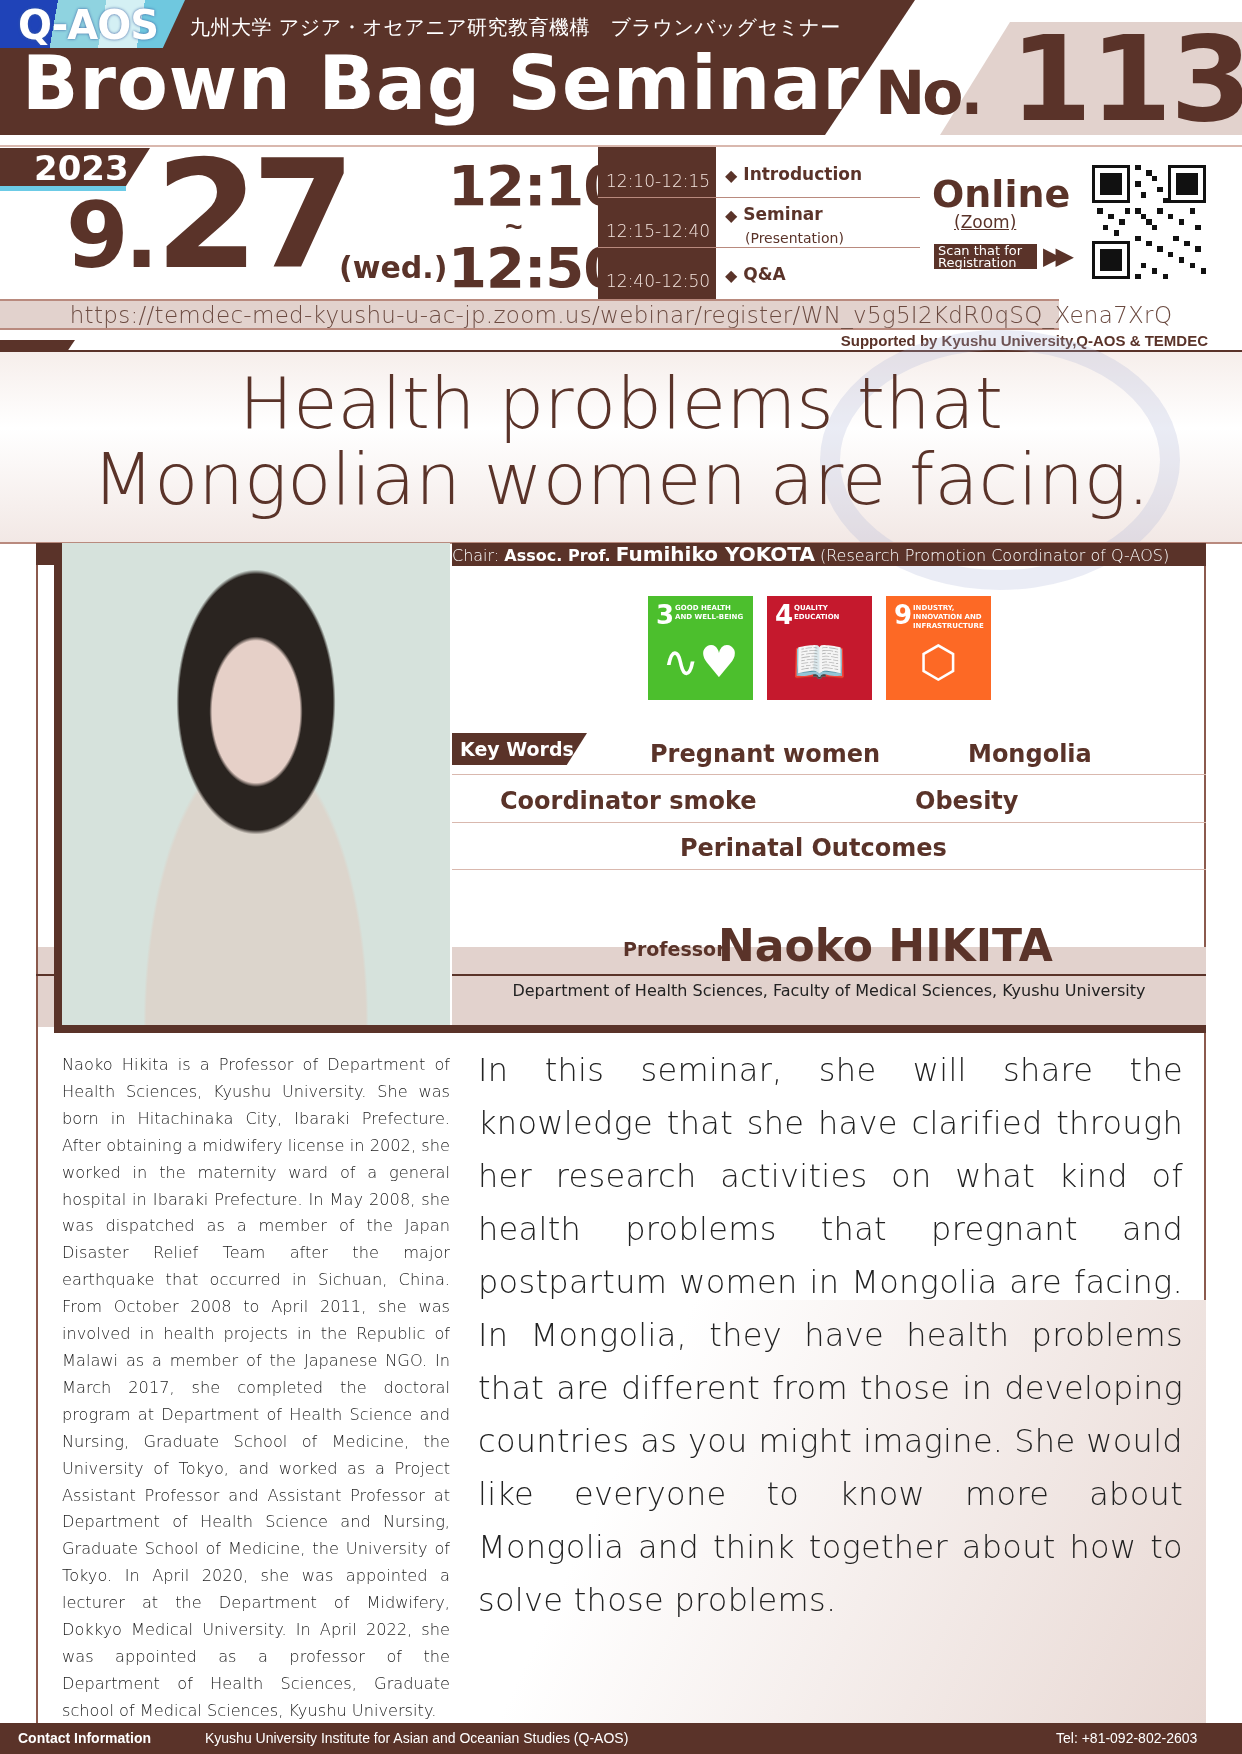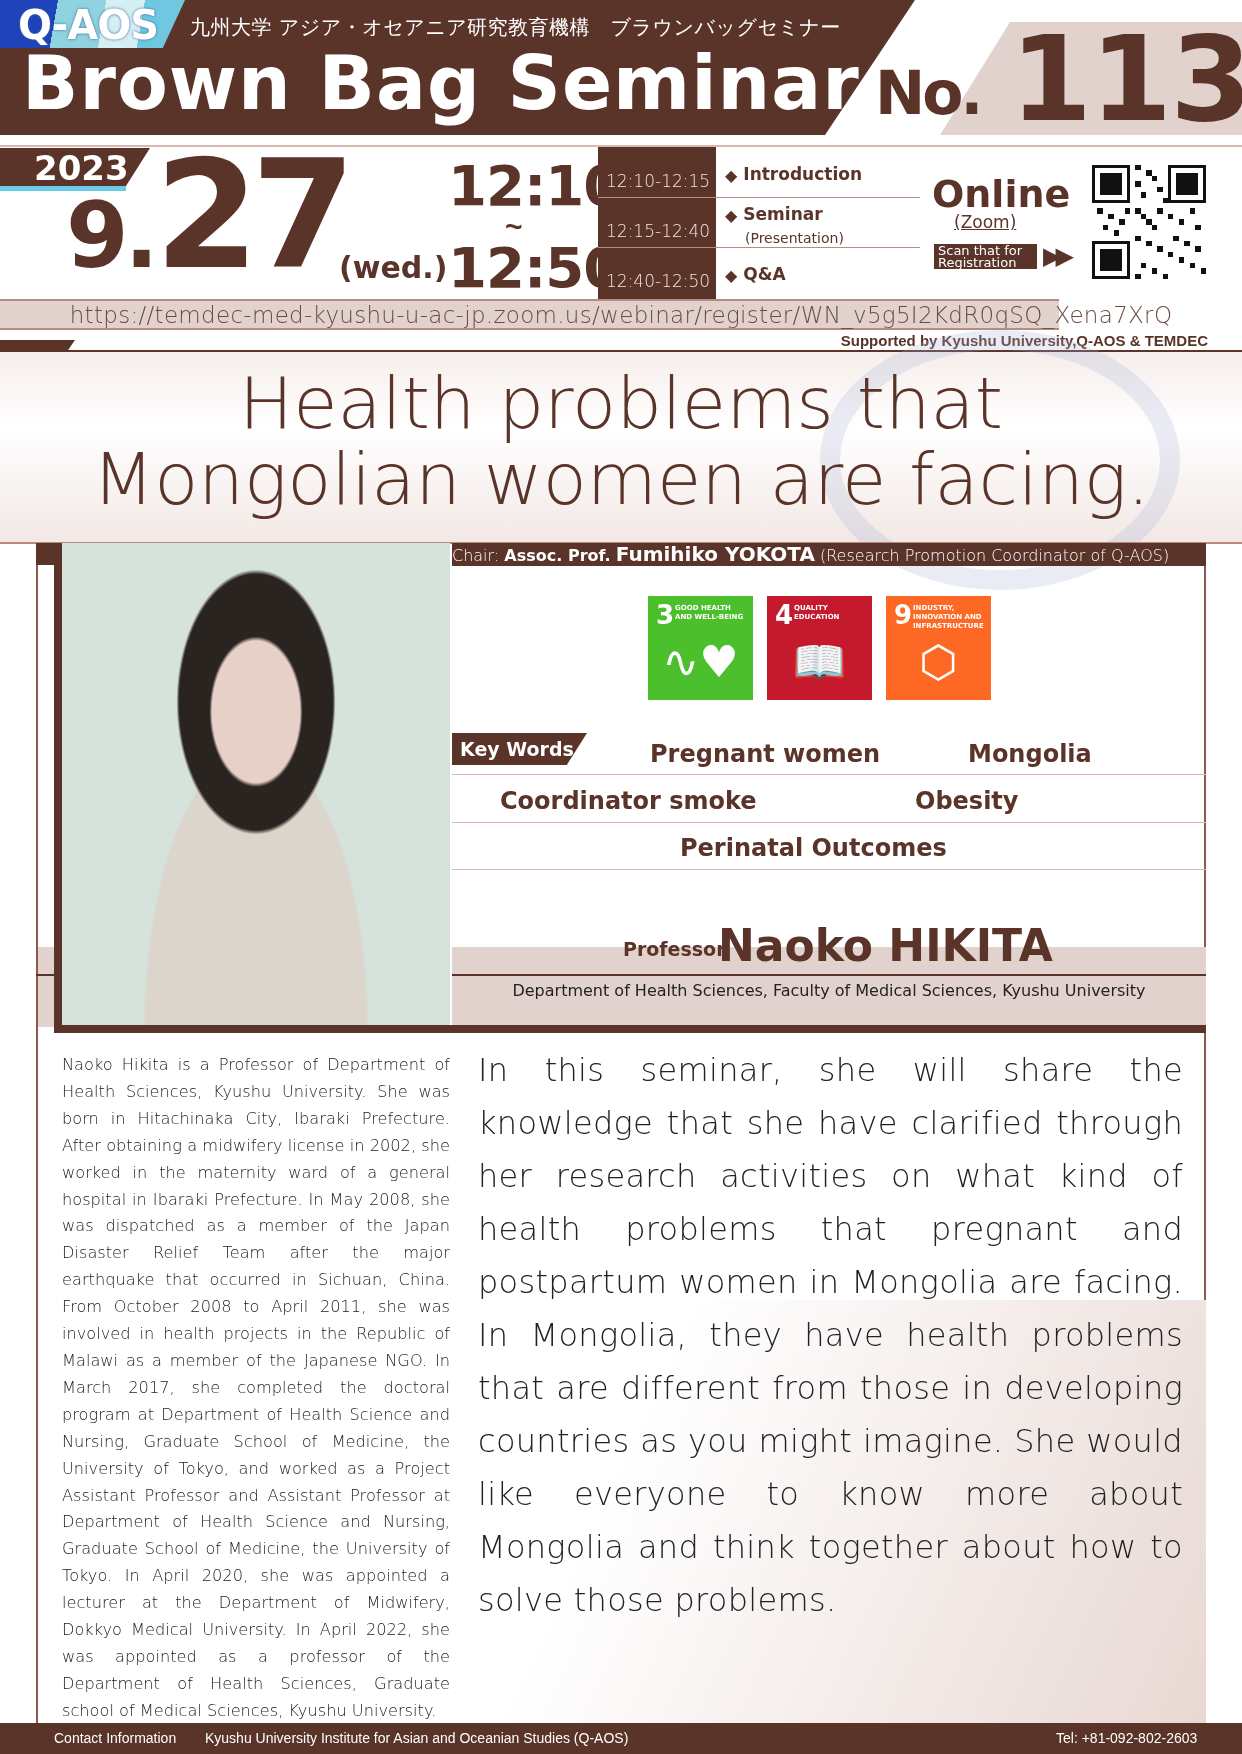--- a/index.html
+++ b/index.html
@@ -219,21 +219,21 @@
     color: #222; text-align: justify; text-align-last: left; font-family: "DejaVu Sans", sans-serif; font-weight: 300;
     letter-spacing: 0.3px;
   }
 
   
   .footer {
     position: absolute; left: 0; top: 1723px; width: 1242px; height: 31px; background: #5a3329;
     color: #fff; font-size: 14px; line-height: 31px; font-family: "Liberation Sans", sans-serif;
   }
   .footer span { position: absolute; top: 0; white-space: nowrap; }
-  .footer .label { left: 18px; font-weight: normal; margin-left: 36px; }
+  .footer .label { left: 18px; font-weight: bold; }
 </style>
 </head>
 <body>
 
 <div class="hdr-dark"></div>
 <div class="qaos-badge"></div>
 <div class="qaos-text">Q-AOS</div>
 <div class="jp-sub">九州大学 アジア・オセアニア研究教育機構　ブラウンバッグセミナー</div>
 <div class="bbs-title">Brown Bag Seminar</div>
 <div class="num-bg"></div>

